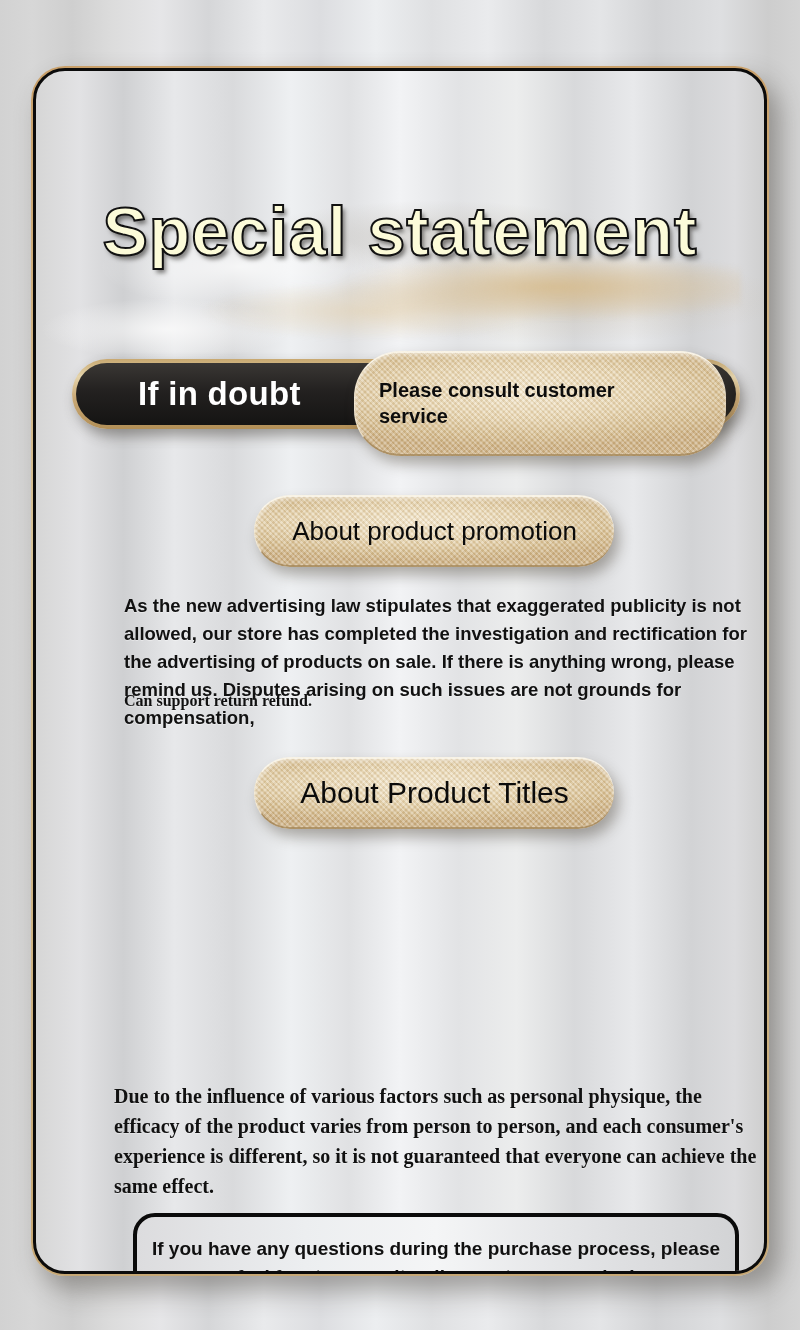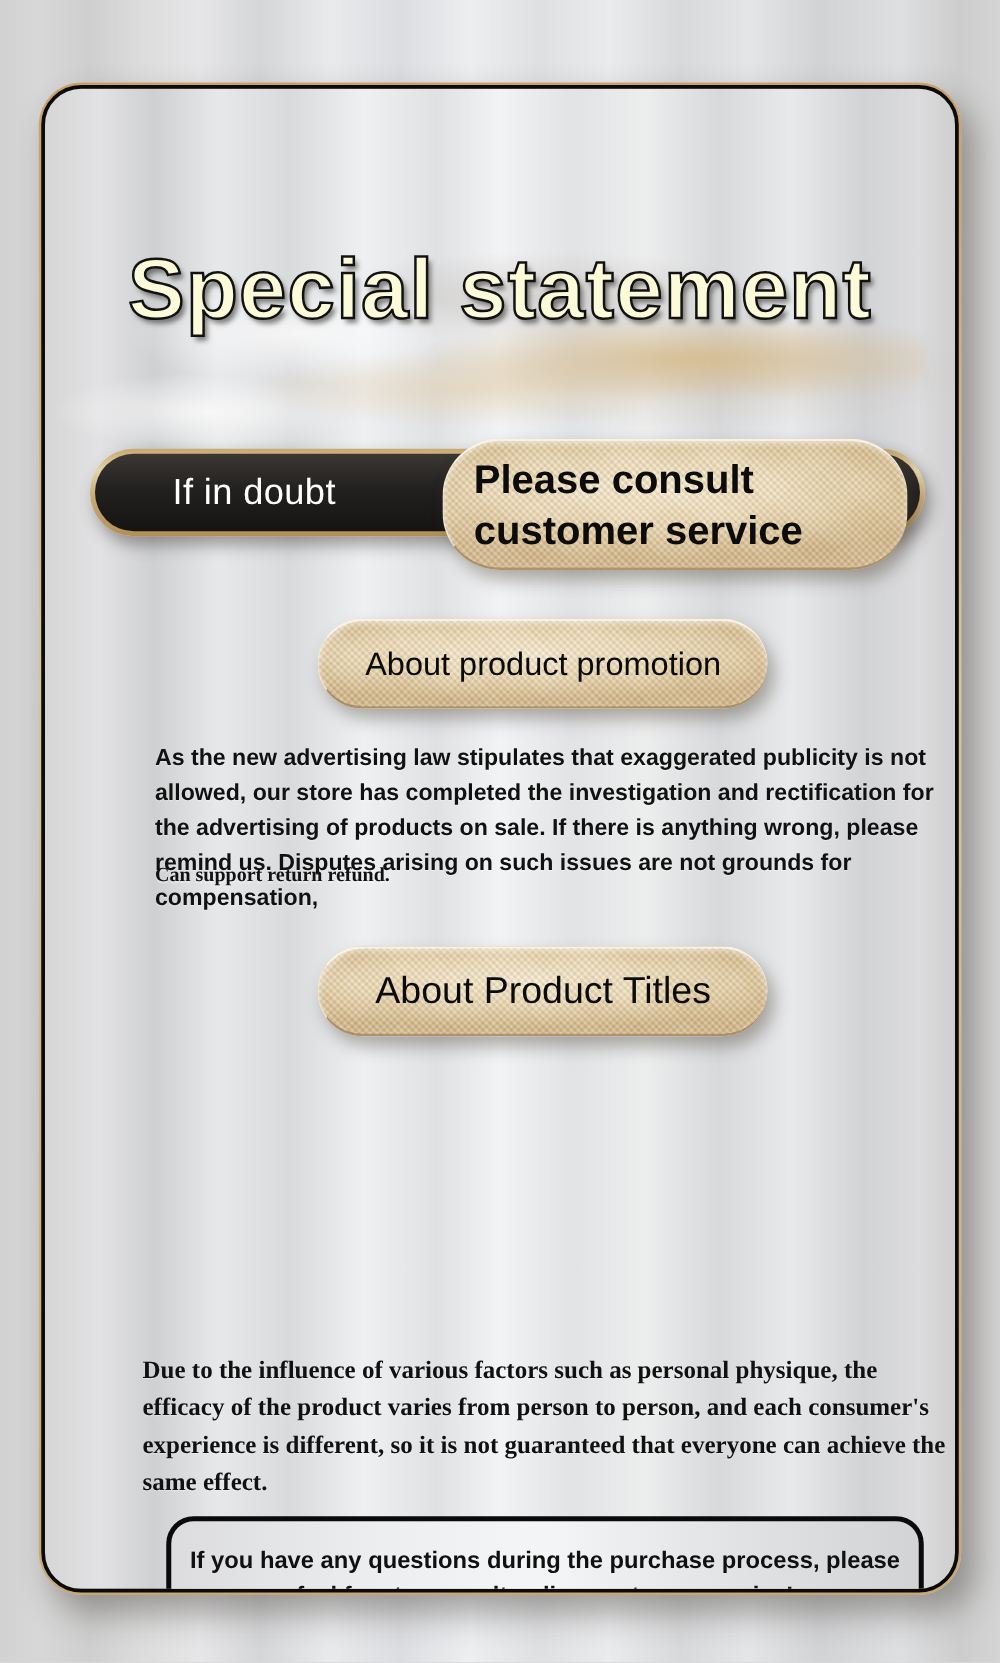--- a/index.html
+++ b/index.html
@@ -83,21 +83,21 @@
     padding:4px;box-sizing:border-box;
     box-shadow:4px 7px 13px rgba(60,55,48,.45);
   }
   #darkPillInner{
     width:100%;height:100%;border-radius:36px;
     background:linear-gradient(180deg,#3a3734 0%,#232120 45%,#151413 100%);
     display:flex;align-items:center;
     box-sizing:border-box;
   }
   #doubtLabel{
-    color:#ffffff;font-size:29px;font-weight:normal;
+    color:#ffffff;font-size:33px;font-weight:bold;
     padding-left:62px;letter-spacing:.3px;white-space:nowrap;
   }
 
   
   .goldpill{
     border-radius:46px;
     background:
       repeating-linear-gradient(45deg, rgba(255,255,255,.22) 0 2px, rgba(190,160,110,.16) 2px 4px),
       repeating-linear-gradient(-45deg, rgba(255,252,240,.20) 0 2px, rgba(176,146,100,.12) 2px 4px),
       radial-gradient(ellipse 70% 55% at 45% 38%, #f3e7ce 0%, #e6d4b0 48%, #d4bb8e 78%, #c7a97a 100%);
@@ -108,21 +108,21 @@
     display:flex;align-items:center;
     box-sizing:border-box;
   }
 
   #consultPill{
     position:absolute;left:318px;top:0px;width:372px;height:105px;
     padding:0 0 0 24px;
     z-index:5;
   }
   #consultLabel{
-    color:#0c0c0c;font-size:32px;font-weight:bold;line-height:1.28;
+    color:#0c0c0c;font-size:20px;font-weight:bold;line-height:1.28;
     text-align:left;width:300px;
   }
 
   
   .sectionPill{
     position:absolute;left:218px;width:360px;height:72px;
     justify-content:center;
   }
   .sectionPill .plabel{
     color:#0b0b0b;font-weight:normal;white-space:nowrap;text-align:right;

